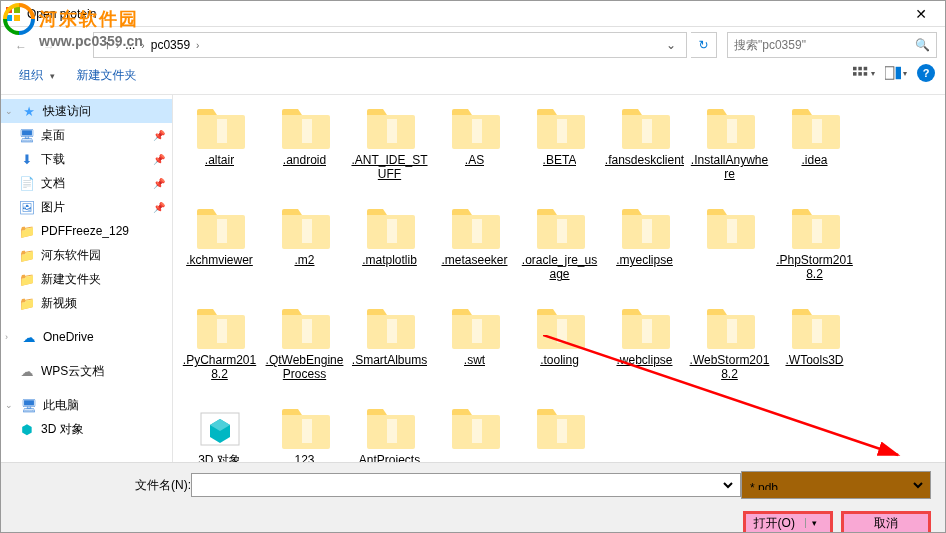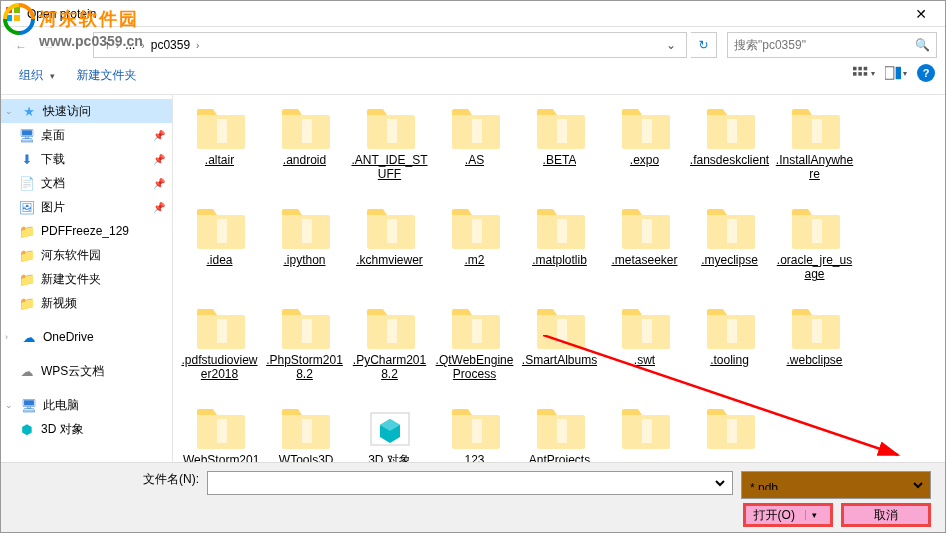--- a/index.html
+++ b/index.html
@@ -47,21 +47,21 @@
     .pc-i { color: #2e7cd6; }
     .obj3d-i { color: #00b7c3; }
     .side-spacer { height: 10px; }
     
     .files { flex: 1; overflow-y: auto; padding: 8px 4px; display: flex; flex-wrap: wrap; align-content: flex-start; position: relative; text-decoration: underline; }
     .file-item { width: 85px; height: 100px; display: flex; flex-direction: column; align-items: center; padding: 4px 2px; cursor: pointer; }
     .file-item .folder-icon { width: 50px; height: 44px; margin-bottom: 2px; }
     .file-item .label { font-size: 12px; text-align: center; line-height: 1.2; word-break: break-all; max-height: 44px; overflow: hidden; }
     
     .bottom { position: absolute; bottom: 0; left: 0; right: 0; height: 70px; background: #f0f0f0; border-top: 1px solid #ddd; padding: 8px 14px; }
-    .row1 { display: flex; gap: 8px; margin-bottom: 4px; }
+    .row1 { display: flex; align-items: center; margin-bottom: 12px; }
     .fn-label { font-size: 12px; }
     .fn-input { flex: 1; height: 24px; border: 1px solid #999; padding: 0 4px; background: #fff; }
     .fn-input select, .ft-select select { width: 100%; height: 100%; border: none; outline: none; background: transparent; font-size: 12px; }
     .ft-select { width: 190px; height: 28px; border: 1px solid #999; padding: 8px 4px; background: #a16207; }
     .row2 { display: flex; justify-content: flex-end; gap: 8px; }
     .btn { width: 90px; height: 24px; border: 3px solid #ef4444; background: #f9a8d4; cursor: pointer; display: flex; align-items: center; justify-content: center; gap: 4px; }
     .btn-open { padding-right: 0; }
     .btn-open::after { content: "▾"; border-left: 1px solid #999; padding: 0 6px; margin-left: 6px; font-size: 9px; }
     
     .watermark { position: absolute; top: 2px; left: 2px; z-index: 100; pointer-events: none; }
@@ -260,28 +260,20 @@
           <rect x="22" y="12" width="10" height="24" fill="#fff" opacity="0.6"></rect>
         </svg>
         <div class="label">.BETA</div>
       </div>
       <div class="file-item">
         <svg class="folder-icon" viewBox="0 0 50 44">
           <path class="tab" d="M2 8 L2 4 Q2 2 4 2 L18 2 L22 8 Z" fill="#ffd668"></path>
           <path d="M2 8 L48 8 Q50 8 50 10 L50 40 Q50 42 48 42 L4 42 Q2 42 2 40 Z" fill="#ffe9a6"></path>
           <rect x="22" y="12" width="10" height="24" fill="#fff" opacity="0.6"></rect>
         </svg>
-        <div class="label">.expo</div>
-      </div>
-      <div class="file-item">
-        <svg class="folder-icon" viewBox="0 0 50 44">
-          <path class="tab" d="M2 8 L2 4 Q2 2 4 2 L18 2 L22 8 Z" fill="#ffd668"></path>
-          <path d="M2 8 L48 8 Q50 8 50 10 L50 40 Q50 42 48 42 L4 42 Q2 42 2 40 Z" fill="#ffe9a6"></path>
-          <rect x="22" y="12" width="10" height="24" fill="#fff" opacity="0.6"></rect>
-        </svg>
         <div class="label">.fansdeskclient</div>
       </div>
       <div class="file-item">
         <svg class="folder-icon" viewBox="0 0 50 44">
           <path class="tab" d="M2 8 L2 4 Q2 2 4 2 L18 2 L22 8 Z" fill="#ffd668"></path>
           <path d="M2 8 L48 8 Q50 8 50 10 L50 40 Q50 42 48 42 L4 42 Q2 42 2 40 Z" fill="#ffe9a6"></path>
           <rect x="22" y="12" width="10" height="24" fill="#fff" opacity="0.6"></rect>
         </svg>
         <div class="label">.InstallAnywhere</div>
       </div>
@@ -292,28 +284,20 @@
           <rect x="22" y="12" width="10" height="24" fill="#fff" opacity="0.6"></rect>
         </svg>
         <div class="label">.idea</div>
       </div>
       <div class="file-item">
         <svg class="folder-icon" viewBox="0 0 50 44">
           <path class="tab" d="M2 8 L2 4 Q2 2 4 2 L18 2 L22 8 Z" fill="#ffd668"></path>
           <path d="M2 8 L48 8 Q50 8 50 10 L50 40 Q50 42 48 42 L4 42 Q2 42 2 40 Z" fill="#ffe9a6"></path>
           <rect x="22" y="12" width="10" height="24" fill="#fff" opacity="0.6"></rect>
         </svg>
-        <div class="label">.ipython</div>
-      </div>
-      <div class="file-item">
-        <svg class="folder-icon" viewBox="0 0 50 44">
-          <path class="tab" d="M2 8 L2 4 Q2 2 4 2 L18 2 L22 8 Z" fill="#ffd668"></path>
-          <path d="M2 8 L48 8 Q50 8 50 10 L50 40 Q50 42 48 42 L4 42 Q2 42 2 40 Z" fill="#ffe9a6"></path>
-          <rect x="22" y="12" width="10" height="24" fill="#fff" opacity="0.6"></rect>
-        </svg>
         <div class="label">.kchmviewer</div>
       </div>
       <div class="file-item">
         <svg class="folder-icon" viewBox="0 0 50 44">
           <path class="tab" d="M2 8 L2 4 Q2 2 4 2 L18 2 L22 8 Z" fill="#ffd668"></path>
           <path d="M2 8 L48 8 Q50 8 50 10 L50 40 Q50 42 48 42 L4 42 Q2 42 2 40 Z" fill="#ffe9a6"></path>
           <rect x="22" y="12" width="10" height="24" fill="#fff" opacity="0.6"></rect>
         </svg>
         <div class="label">.m2</div>
       </div>
@@ -332,37 +316,36 @@
           <rect x="22" y="12" width="10" height="24" fill="#fff" opacity="0.6"></rect>
         </svg>
         <div class="label">.metaseeker</div>
       </div>
       <div class="file-item">
         <svg class="folder-icon" viewBox="0 0 50 44">
           <path class="tab" d="M2 8 L2 4 Q2 2 4 2 L18 2 L22 8 Z" fill="#ffd668"></path>
           <path d="M2 8 L48 8 Q50 8 50 10 L50 40 Q50 42 48 42 L4 42 Q2 42 2 40 Z" fill="#ffe9a6"></path>
           <rect x="22" y="12" width="10" height="24" fill="#fff" opacity="0.6"></rect>
         </svg>
+        <div class="label">.oracle_jre_usage</div>
+      </div>
+      <div class="file-item">
+        <svg class="folder-icon" viewBox="0 0 50 44">
+          <path class="tab" d="M2 8 L2 4 Q2 2 4 2 L18 2 L22 8 Z" fill="#ffd668"></path>
+          <path d="M2 8 L48 8 Q50 8 50 10 L50 40 Q50 42 48 42 L4 42 Q2 42 2 40 Z" fill="#ffe9a6"></path>
+          <rect x="22" y="12" width="10" height="24" fill="#fff" opacity="0.6"></rect>
+        </svg>
         <div class="label">.myeclipse</div>
       </div>
       <div class="file-item">
         <svg class="folder-icon" viewBox="0 0 50 44">
           <path class="tab" d="M2 8 L2 4 Q2 2 4 2 L18 2 L22 8 Z" fill="#ffd668"></path>
           <path d="M2 8 L48 8 Q50 8 50 10 L50 40 Q50 42 48 42 L4 42 Q2 42 2 40 Z" fill="#ffe9a6"></path>
           <rect x="22" y="12" width="10" height="24" fill="#fff" opacity="0.6"></rect>
         </svg>
-        <div class="label">.oracle_jre_usage</div>
-      </div>
-      <div class="file-item">
-        <svg class="folder-icon" viewBox="0 0 50 44">
-          <path class="tab" d="M2 8 L2 4 Q2 2 4 2 L18 2 L22 8 Z" fill="#ffd668"></path>
-          <path d="M2 8 L48 8 Q50 8 50 10 L50 40 Q50 42 48 42 L4 42 Q2 42 2 40 Z" fill="#ffe9a6"></path>
-          <rect x="22" y="12" width="10" height="24" fill="#fff" opacity="0.6"></rect>
-        </svg>
-        <div class="label">.pdfstudioviewer2018</div>
       </div>
       <div class="file-item">
         <svg class="folder-icon" viewBox="0 0 50 44">
           <path class="tab" d="M2 8 L2 4 Q2 2 4 2 L18 2 L22 8 Z" fill="#ffd668"></path>
           <path d="M2 8 L48 8 Q50 8 50 10 L50 40 Q50 42 48 42 L4 42 Q2 42 2 40 Z" fill="#ffe9a6"></path>
           <rect x="22" y="12" width="10" height="24" fill="#fff" opacity="0.6"></rect>
         </svg>
         <div class="label">.PhpStorm2018.2</div>
       </div>
       <div class="file-item">

